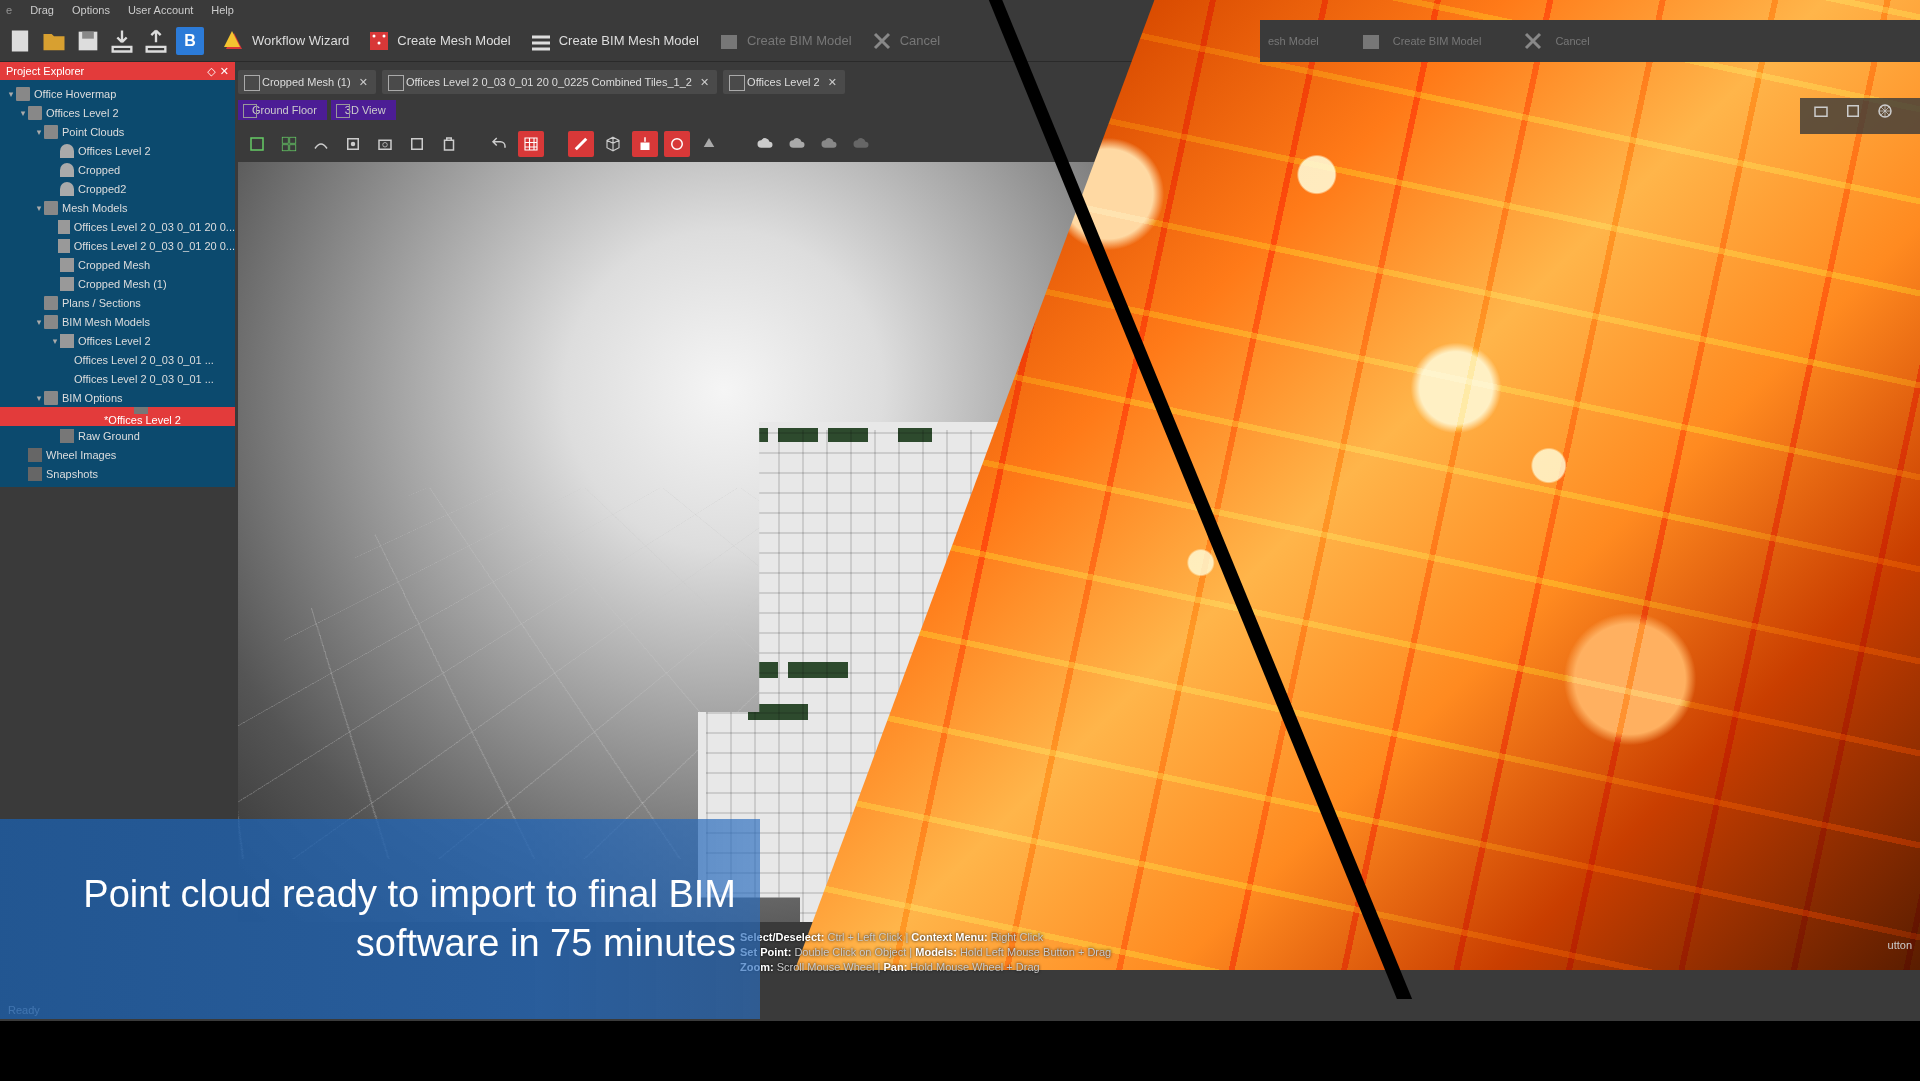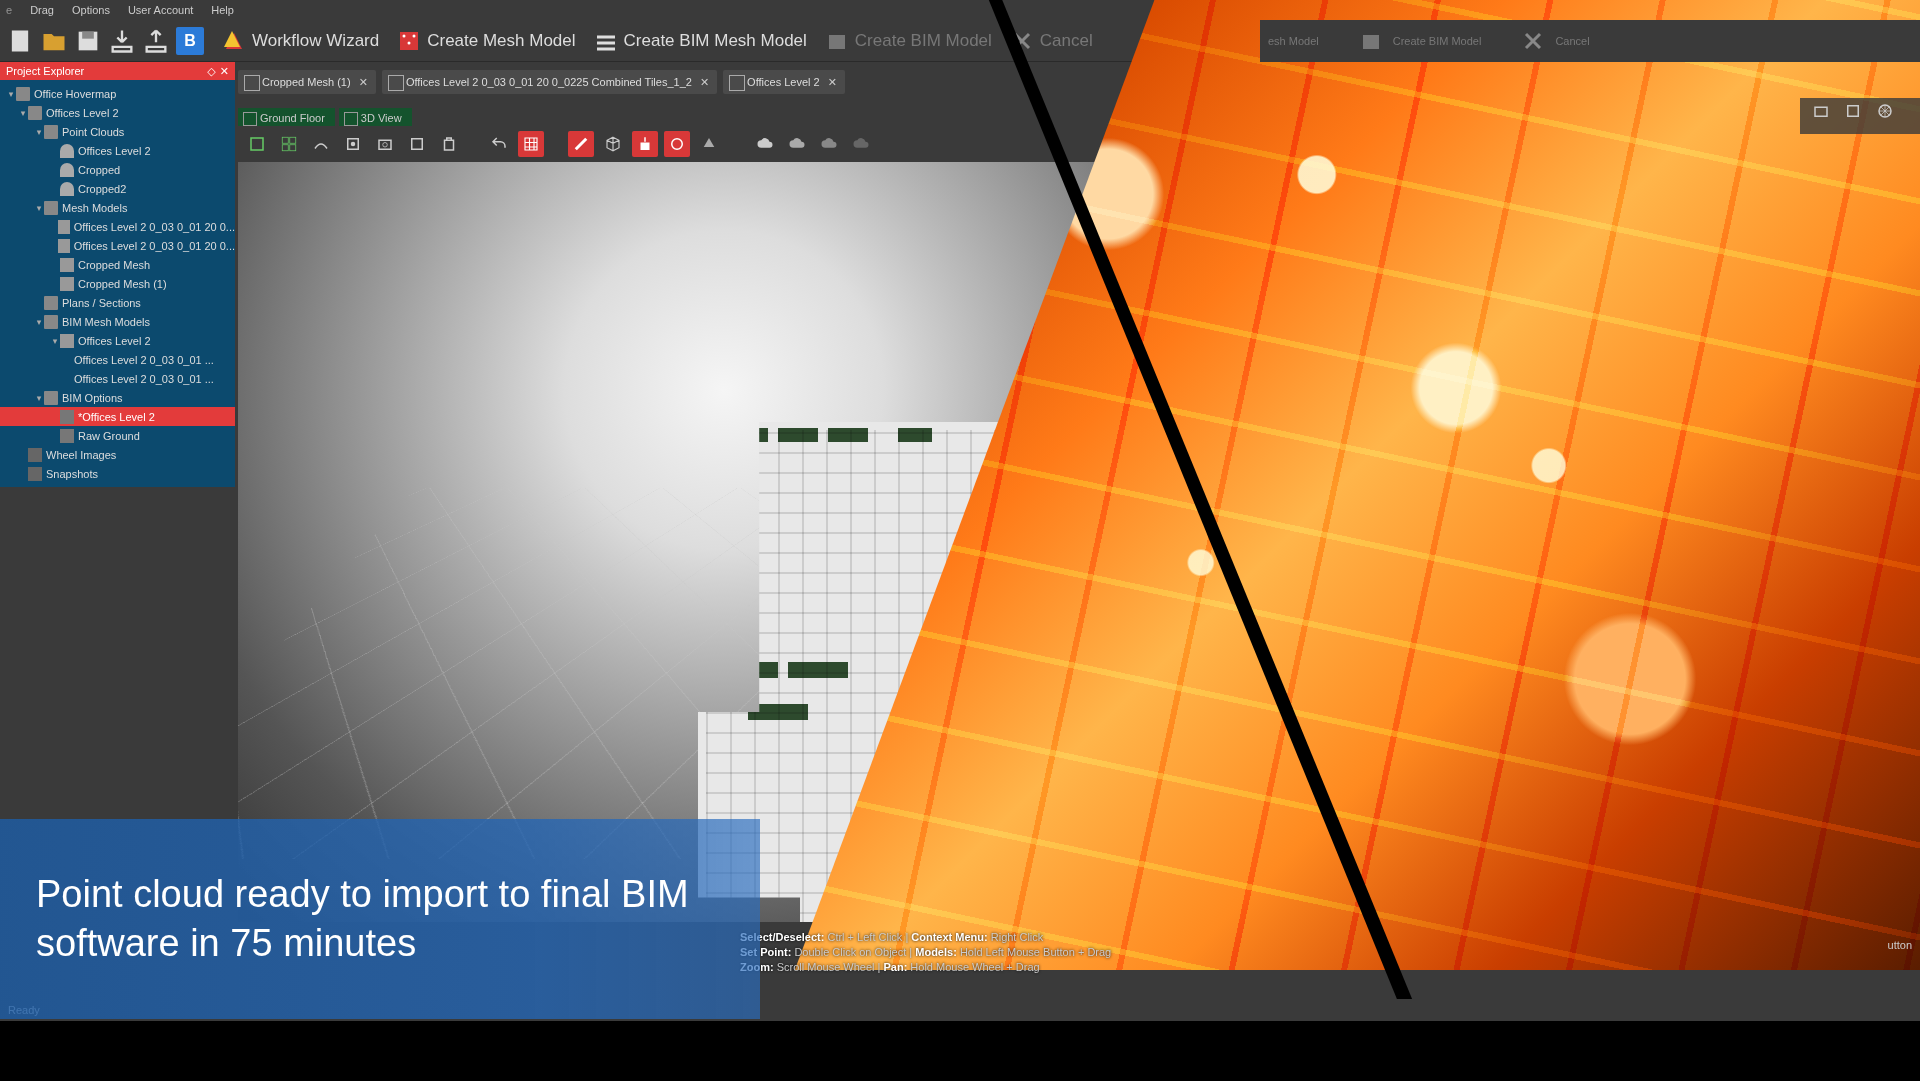--- a/index.html
+++ b/index.html
@@ -9,47 +9,47 @@
 
 
 .menubar { height: 20px; background: #3a3a3a; display: flex; align-items: center; padding: 0 6px; gap: 18px; }
 .menubar span { color: #ccc; font-size: 11px; cursor: pointer; }
 
 
 .toolbar { height: 42px; background: #3a3a3a; display: flex; align-items: center; padding: 0 6px; gap: 6px; border-bottom: 1px solid #2a2a2a; }
 .tool-btn { width: 28px; height: 28px; display: flex; align-items: center; justify-content: center; cursor: pointer; }
 .tool-group { display: flex; align-items: center; gap: 6px; margin-left: 12px; }
 .tool-group .big-ico { width: 24px; height: 24px; }
-.tool-group span { color: #ddd; font-size: 17px; }
+.tool-group span { color: #ddd; font-size: 13px; }
 
 
 .explorer { position: absolute; left: 0; top: 62px; width: 235px; background: #0c4a6e; }
 .exp-title { height: 18px; background: #e33b3b; color: #fff; font-size: 11px; display: flex; align-items: center; justify-content: space-between; padding: 0 6px; }
 .exp-title .right { display: flex; gap: 4px; }
 .tree { padding: 4px 0; }
 .tree-item { display: flex; align-items: center; color: #ddd; font-size: 11px; height: 19px; padding-left: 6px; white-space: nowrap; overflow: hidden; cursor: pointer; }
 .tree-item .ico { width: 14px; height: 14px; margin-right: 4px; display: inline-block; }
 .tree-item .arrow { width: 10px; display: inline-block; text-align: center; color: #aaa; font-size: 9px; }
 .ind-1 { padding-left: 18px; } .ind-2 { padding-left: 34px; } .ind-3 { padding-left: 50px; }
-.tree-item.selected { background: #e33b3b; color: #fff; }
+.tree-item.selected { background: #e33b3b; color: #fff; flex-direction: column; }
 .ico-folder { background: #888; border-radius: 1px; }
 .ico-cloud { background: #aaa; border-radius: 50% 50% 0 0; }
 .ico-mesh { background: #999; }
 .ico-bim { background: #777; }
 .ico-ortho { background: #666; }
 
 
 .tabbar { position: absolute; left: 238px; top: 68px; right: 0; height: 28px; display: flex; gap: 6px; align-items: center; }
 .tab { background: #4a4a4a; color: #ddd; font-size: 11px; display: flex; align-items: center; padding: 0 8px 0 24px; height: 24px; border-radius: 2px; cursor: pointer; position: relative; }
 .tab.active-ico::before { content:''; position: absolute; left:6px; top:5px; width:14px;height:14px;border:1px solid #aaa; }
 .tab .close { margin-left: 8px; color: #ccc; cursor: pointer; }
 
 
 .viewtabs { position: absolute; left: 238px; top: 100px; display: flex; gap: 4px; }
-.vtab { background: #14532d; color: #ccc; font-size: 11px; padding: 4px 10px 4px 22px; position: relative; cursor: pointer; margin-top: 8px; }
+.vtab { background: #4c1d95; color: #ccc; font-size: 11px; padding: 4px 10px 4px 14px; position: relative; cursor: pointer; }
 .vtab::before { content:''; position:absolute; left:5px; top:4px; width:12px;height:12px;border:1px solid #999; }
 
 
 .vptoolbar { position: absolute; left: 238px; top: 126px; right: 0; height: 36px; background: #3a3a3a; display: flex; align-items: center; gap: 6px; padding: 0 6px; }
 .vpbtn { width: 26px; height: 26px; display:flex; align-items:center;justify-content:center;cursor:pointer; }
 .vpbtn.red { background: #d83838; border-radius: 2px; }
 .vpbtn svg { width: 18px; height: 18px; }
 
 
 .viewport { position: absolute; left: 238px; top: 162px; width: 1080px; height: 760px;
@@ -105,21 +105,21 @@
 .righttoolbar2 { position:absolute; top: 98px; right: 0; height: 36px; display:flex; gap:6px; padding:0 8px; background: rgba(58,58,58,0.8);}
 .righthint { position:absolute; right: 8px; bottom: 130px; color:#ccc; font-size:11px; }
 
 
 .diagcut { position:absolute; top:0; left:0; width:100%; height:100%;
   clip-path: polygon(51.5% 0, 52.2% 0, 75.3% 100%, 74.5% 100%); background:#000; }
 
 
 .caption { position:absolute; left:0; bottom: 62px; width: 760px; height: 200px;
   background: linear-gradient(90deg, #1d5ea8cc 0%, #2566b4cc 70%, #2a6dbfaa 100%);
-  display:flex; align-items:center; justify-content:center; text-align:left; padding: 0 36px;
+  display:flex; align-items:center; justify-content:center; text-align:right; padding: 0 24px;
 }
 .caption span { color:#fff; font-size: 38px; font-weight:300; line-height:1.3; }
 
 
 .letterbox { position:absolute; left:0; right:0; bottom:0; height:60px; background:#000; }
 
 .disabled-text { color:#777 !important; }
 </style>
 </head>
 <body>

